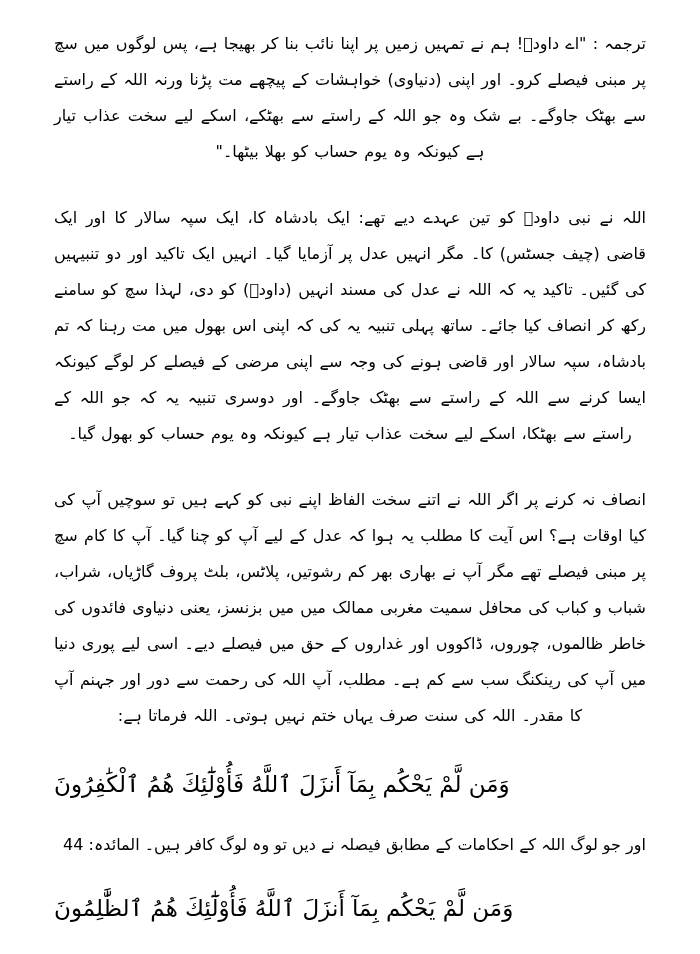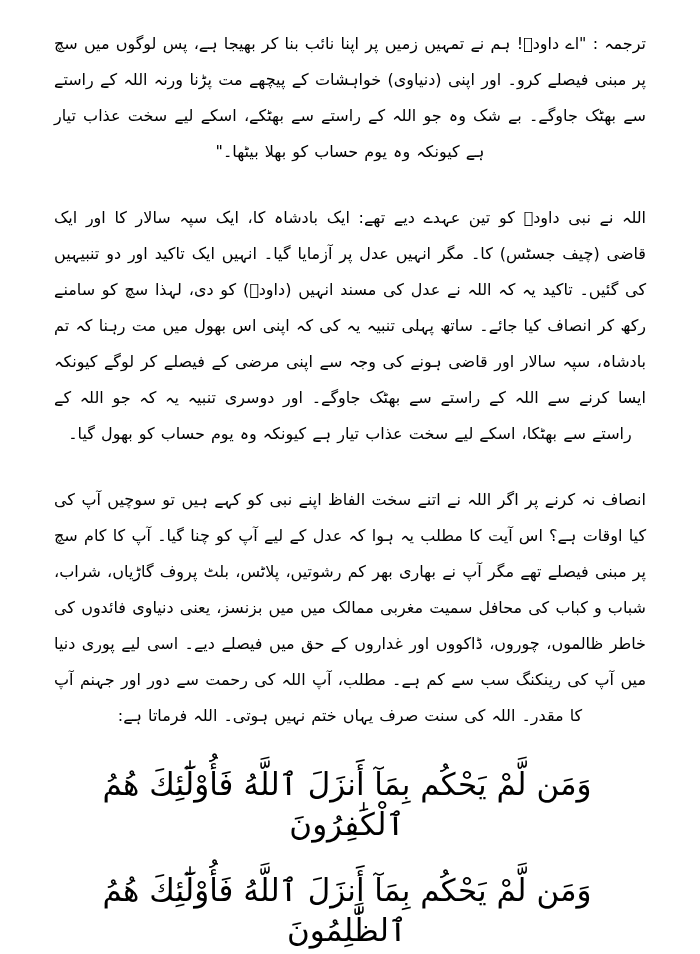--- a/index.html
+++ b/index.html
@@ -22,23 +22,23 @@
   }
   .para {
     font-size: 16px;
     line-height: 36px;
     text-align: justify;
     text-align-last: center;
     margin: 0 0 30px 0;
     word-spacing: 1px;
   }
   .arabic {
-    font-size: 31px;
+    font-size: 23px;
     line-height: 40px;
-    text-align: center;
+    text-align: left;
     margin: 26px 0 0 0;
     padding-right: 6px;
     letter-spacing: 0.5px;
   }
   .trans {
     font-size: 16px;
     line-height: 34px;
     text-align: right;
     margin: 24px 0 0 0;
   }
@@ -49,18 +49,19 @@
 <div class="page">
 
   <p class="para">ترجمہ : "اے داودؑ! ہم نے تمہیں زمیں پر اپنا نائب بنا کر بھیجا ہے، پس لوگوں میں سچ پر مبنی فیصلے کرو۔ اور اپنی (دنیاوی) خواہشات کے پیچھے مت پڑنا ورنہ اللہ کے راستے سے بھٹک جاوگے۔ بے شک وہ جو اللہ کے راستے سے بھٹکے، اسکے لیے سخت عذاب تیار ہے کیونکہ وہ یوم حساب کو بھلا بیٹھا۔"</p>
 
   <p class="para">اللہ نے نبی داودؑ کو تین عہدے دیے تھے: ایک بادشاہ کا، ایک سپہ سالار کا اور ایک قاضی (چیف جسٹس) کا۔ مگر انہیں عدل پر آزمایا گیا۔ انہیں ایک تاکید اور دو تنبیہیں کی گئیں۔ تاکید یہ کہ اللہ نے عدل کی مسند انہیں (داودؑ) کو دی، لہذا سچ کو سامنے رکھ کر انصاف کیا جائے۔ ساتھ پہلی تنبیہ یہ کی کہ اپنی اس بھول میں مت رہنا کہ تم بادشاہ، سپہ سالار اور قاضی ہونے کی وجہ سے اپنی مرضی کے فیصلے کر لوگے کیونکہ ایسا کرنے سے اللہ کے راستے سے بھٹک جاوگے۔ اور دوسری تنبیہ یہ کہ جو اللہ کے راستے سے بھٹکا، اسکے لیے سخت عذاب تیار ہے کیونکہ وہ یوم حساب کو بھول گیا۔</p>
 
   <p class="para">انصاف نہ کرنے پر اگر اللہ نے اتنے سخت الفاظ اپنے نبی کو کہے ہیں تو سوچیں آپ کی کیا اوقات ہے؟ اس آیت کا مطلب یہ ہوا کہ عدل کے لیے آپ کو چنا گیا۔ آپ کا کام سچ پر مبنی فیصلے تھے مگر آپ نے بھاری بھر کم رشوتیں، پلاٹس، بلٹ پروف گاڑیاں، شراب، شباب و کباب کی محافل سمیت مغربی ممالک میں میں بزنسز، یعنی دنیاوی فائدوں کی خاطر ظالموں، چوروں، ڈاکووں اور غداروں کے حق میں فیصلے دیے۔ اسی لیے پوری دنیا میں آپ کی رینکنگ سب سے کم ہے۔ مطلب، آپ اللہ کی رحمت سے دور اور جہنم آپ کا مقدر۔ اللہ کی سنت صرف یہاں ختم نہیں ہوتی۔ اللہ فرماتا ہے:</p>
 
   <p class="arabic">وَمَن لَّمْ يَحْكُم بِمَآ أَنزَلَ ٱللَّهُ فَأُوْلَٰٓئِكَ هُمُ ٱلْكَٰفِرُونَ</p>
 
+  <p class="trans">اور جو لوگ اللہ کے احکامات کے مطابق فیصلہ نے دیں تو وہ لوگ کافر ہیں۔ المائدہ: 44</p>
 
   <p class="arabic">وَمَن لَّمْ يَحْكُم بِمَآ أَنزَلَ ٱللَّهُ فَأُوْلَٰٓئِكَ هُمُ ٱلظَّٰلِمُونَ</p>
 
   <p class="trans">اور جو اللہ کے احکامات کے مطابق فیصلہ نہ کریں تو وہی لوگ ظالم ہیں۔ المائدہ: 45</p>
 
 </div>
 
 </body></html>

